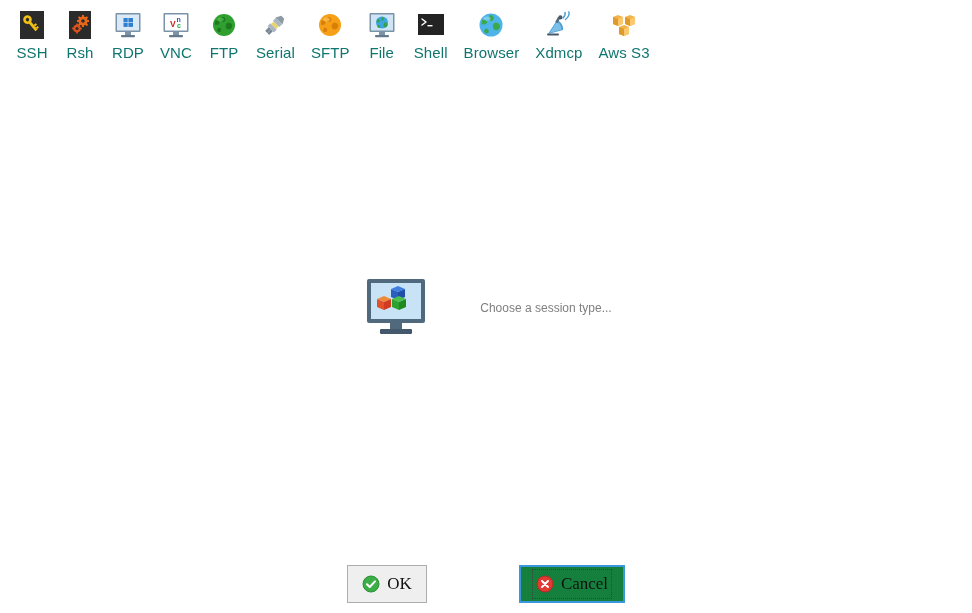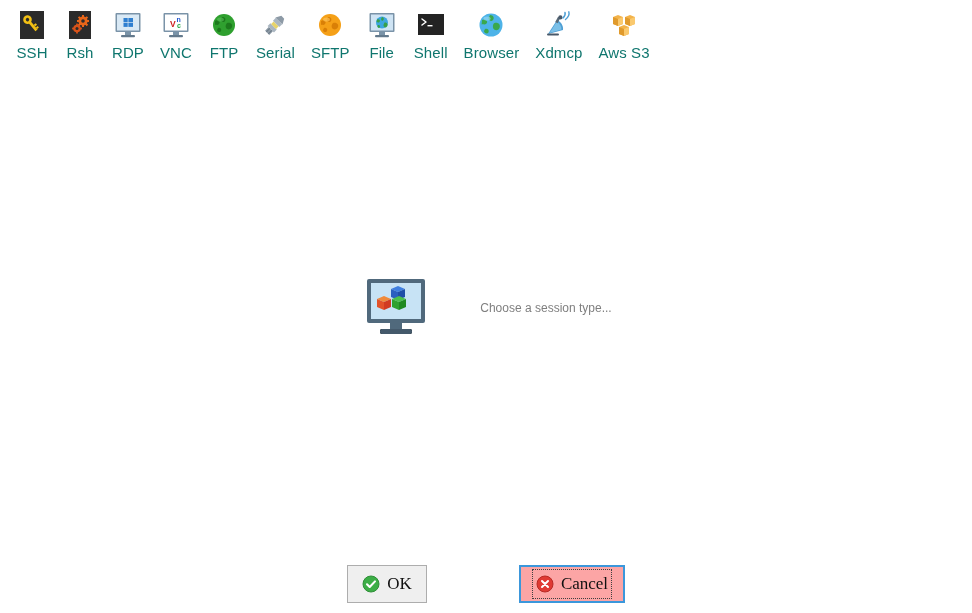--- a/index.html
+++ b/index.html
@@ -102,21 +102,21 @@
   }
   .btn .b-icon {
     width: 18px; height: 18px;
     margin-right: 7px;
     display: flex; align-items: center; justify-content: center;
     flex: 0 0 auto;
   }
   .btn-ok { margin-right: 92px; }
   .btn-focused {
     border: 2px solid #3b97db;
-    background: #fca5a5;
+    background: #15803d;
     padding: 0 11px;
   }
   .btn-focused .btn-inner {
     border: 1px dotted #404040;
     display: flex; align-items: center; justify-content: center;
     padding: 2px 3px;
     height: 30px;
   }
   .btn-inner { display: flex; align-items: center; justify-content: center; }
 </style>

